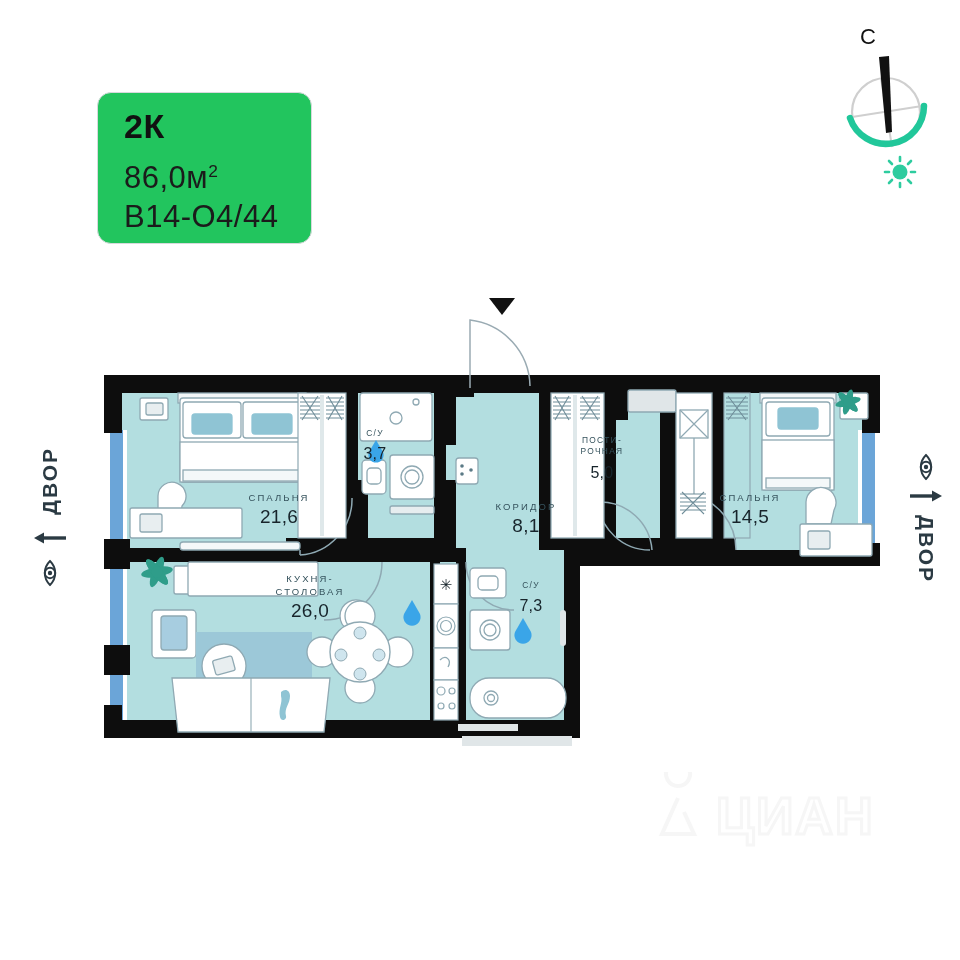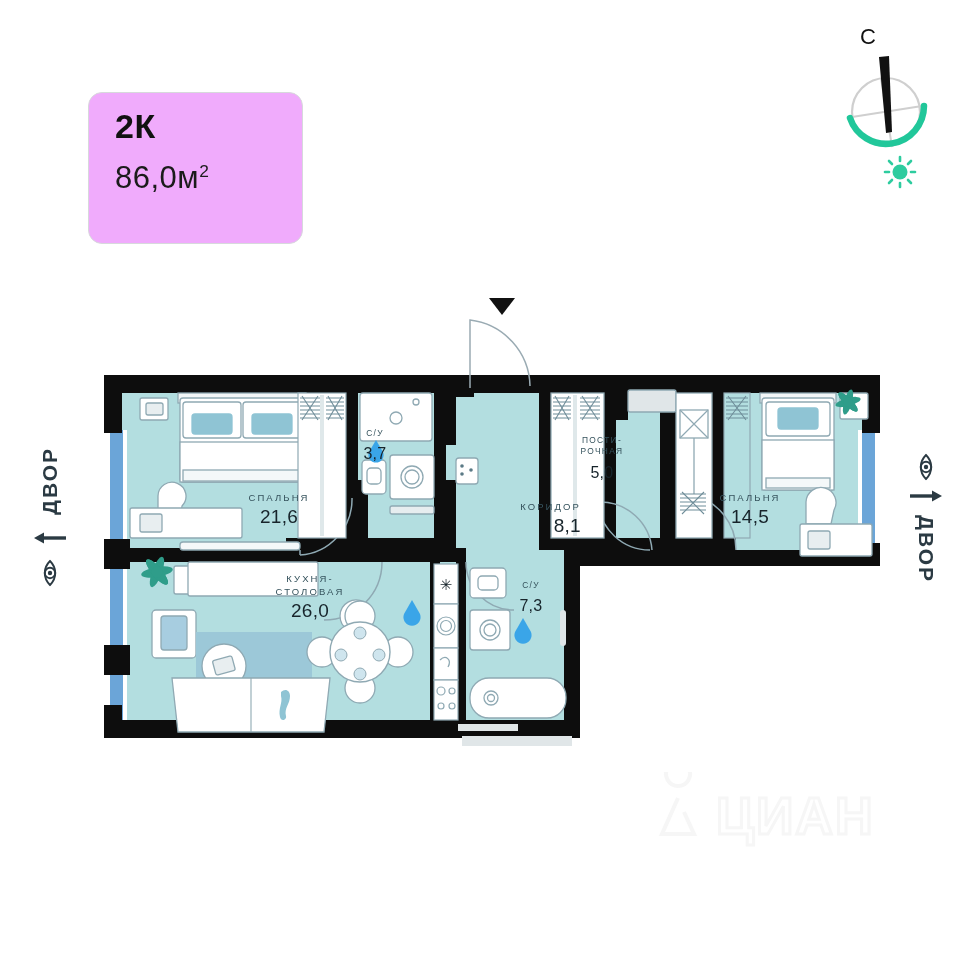--- a/index.html
+++ b/index.html
@@ -5,22 +5,22 @@
   html,body{margin:0;padding:0;background:#ffffff;}
   body{
     width:960px;height:960px;position:relative;overflow:hidden;
     font-family:"Liberation Sans","DejaVu Sans",sans-serif;
     color:#1d2b33;
   }
   .stage{position:absolute;inset:0;}
 
   
   #info-card{
-    position:absolute;left:88px;top:92px;width:215px;height:152px;
-    border:1.6px solid #d7d9dc;border-radius:14px;background:#f0abfc;
+    position:absolute;left:97px;top:92px;width:215px;height:152px;
+    border:1.6px solid #d7d9dc;border-radius:14px;background:#22c55e;
     box-sizing:border-box;padding:16px 0 0 26px;
   }
   #info-card .rooms{font-size:34px;font-weight:700;letter-spacing:.5px;line-height:1;color:#111;}
   #info-card .area{font-size:31px;font-weight:300;line-height:1.22;margin-top:16px;color:#1b1b1b;letter-spacing:.5px;}
   #info-card .area sup{font-size:.56em;vertical-align:super;line-height:0;}
   #info-card .code{font-size:31px;font-weight:300;line-height:1.18;margin-top:2px;color:#1b1b1b;letter-spacing:.5px;}
 
   
   #compass{position:absolute;left:832px;top:24px;width:112px;height:170px;}
   #compass .north-label{
@@ -61,20 +61,21 @@
   }
 </style>
 </head>
 <body>
 
 <div class="stage">
 
   <div id="info-card">
     <div class="rooms">2К</div>
     <div class="area"><span>86,0м</span><sup>2</sup></div>
+    <div class="code">В14-О4/44</div>
   </div>
 
   <div id="compass">
     <div class="north-label">С</div>
     <svg width="112" height="170" viewBox="0 0 112 170">
       <circle cx="54" cy="88" r="34" fill="none" stroke="#cfcfcf" stroke-width="2.2"></circle>
       <line x1="20" y1="93" x2="90" y2="82" stroke="#cfcfcf" stroke-width="2"></line>
       <line x1="49" y1="54" x2="60" y2="123" stroke="#cfcfcf" stroke-width="2"></line>
       <path d="M 18 94 A 38 38 0 0 0 92 82" fill="none" stroke="#21c79a" stroke-width="6.5" stroke-linecap="round"></path>
       <path d="M 47 33 L 57 32 L 60 108 L 54 109 Z" fill="#111111"></path>
@@ -442,21 +443,21 @@
     <div class="nm">ПОСТИ-
 РОЧНАЯ</div>
     <div class="ar">5,0</div>
   </div>
 
   <div class="room-cap" style="left:695px;top:492px;width:110px;">
     <div class="nm">СПАЛЬНЯ</div>
     <div class="ar">14,5</div>
   </div>
 
-  <div class="room-cap" style="left:471px;top:501px;width:110px;text-align:right;">
+  <div class="room-cap" style="left:471px;top:501px;width:110px;">
     <div class="nm">КОРИДОР</div>
     <div class="ar">8,1</div>
   </div>
 
   <div class="room-cap" style="left:255px;top:573px;width:110px;">
     <div class="nm">КУХНЯ-
 СТОЛОВАЯ</div>
     <div class="ar">26,0</div>
   </div>
 

